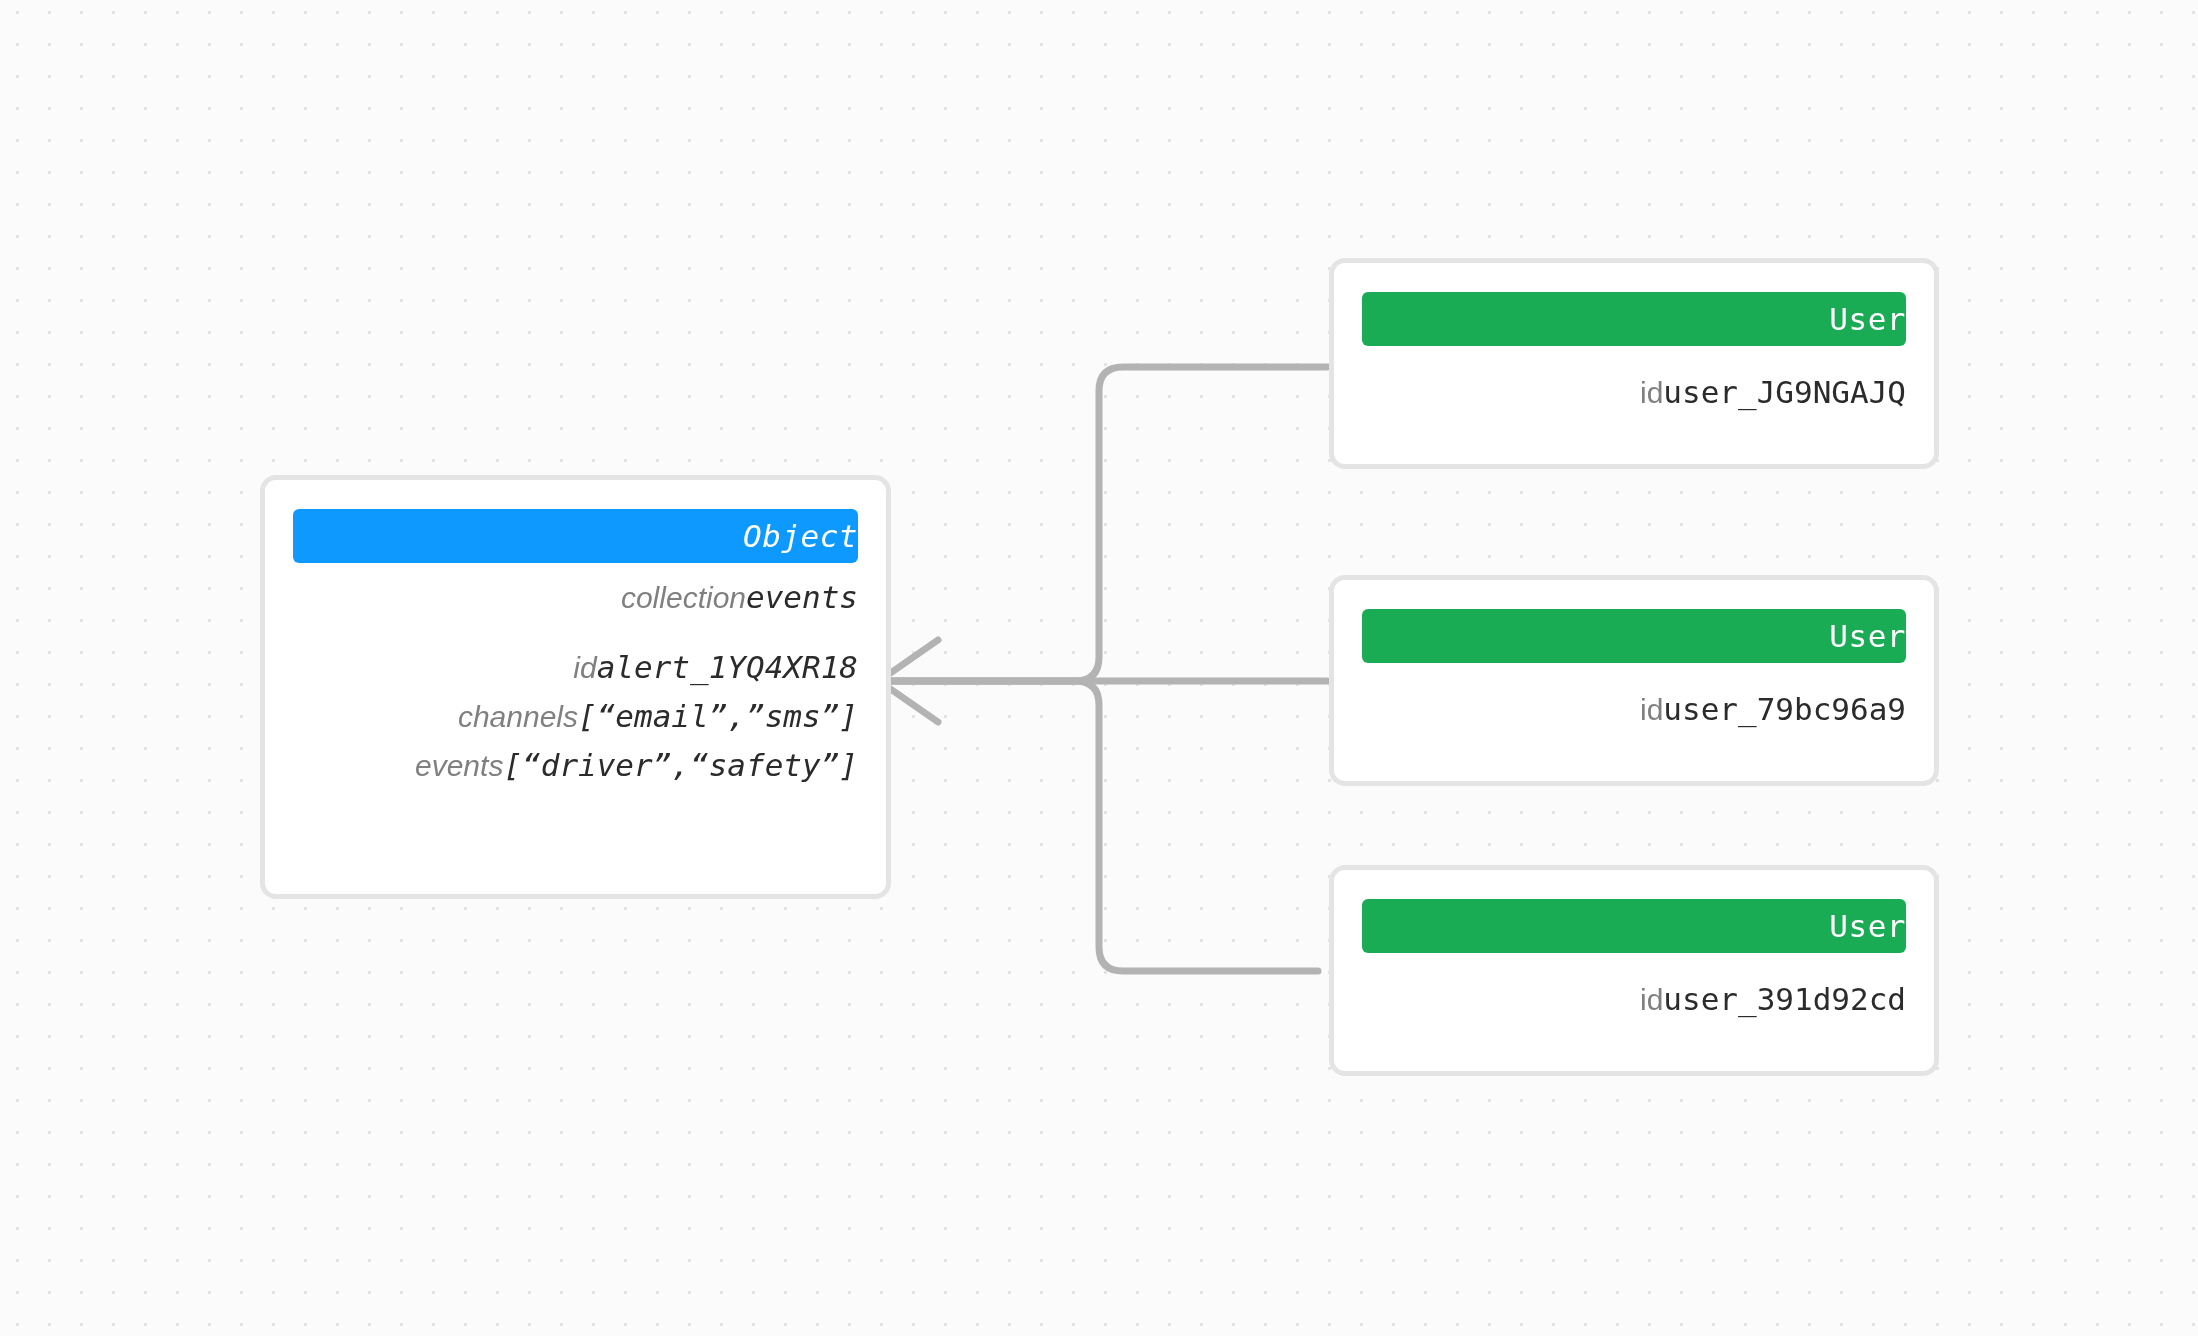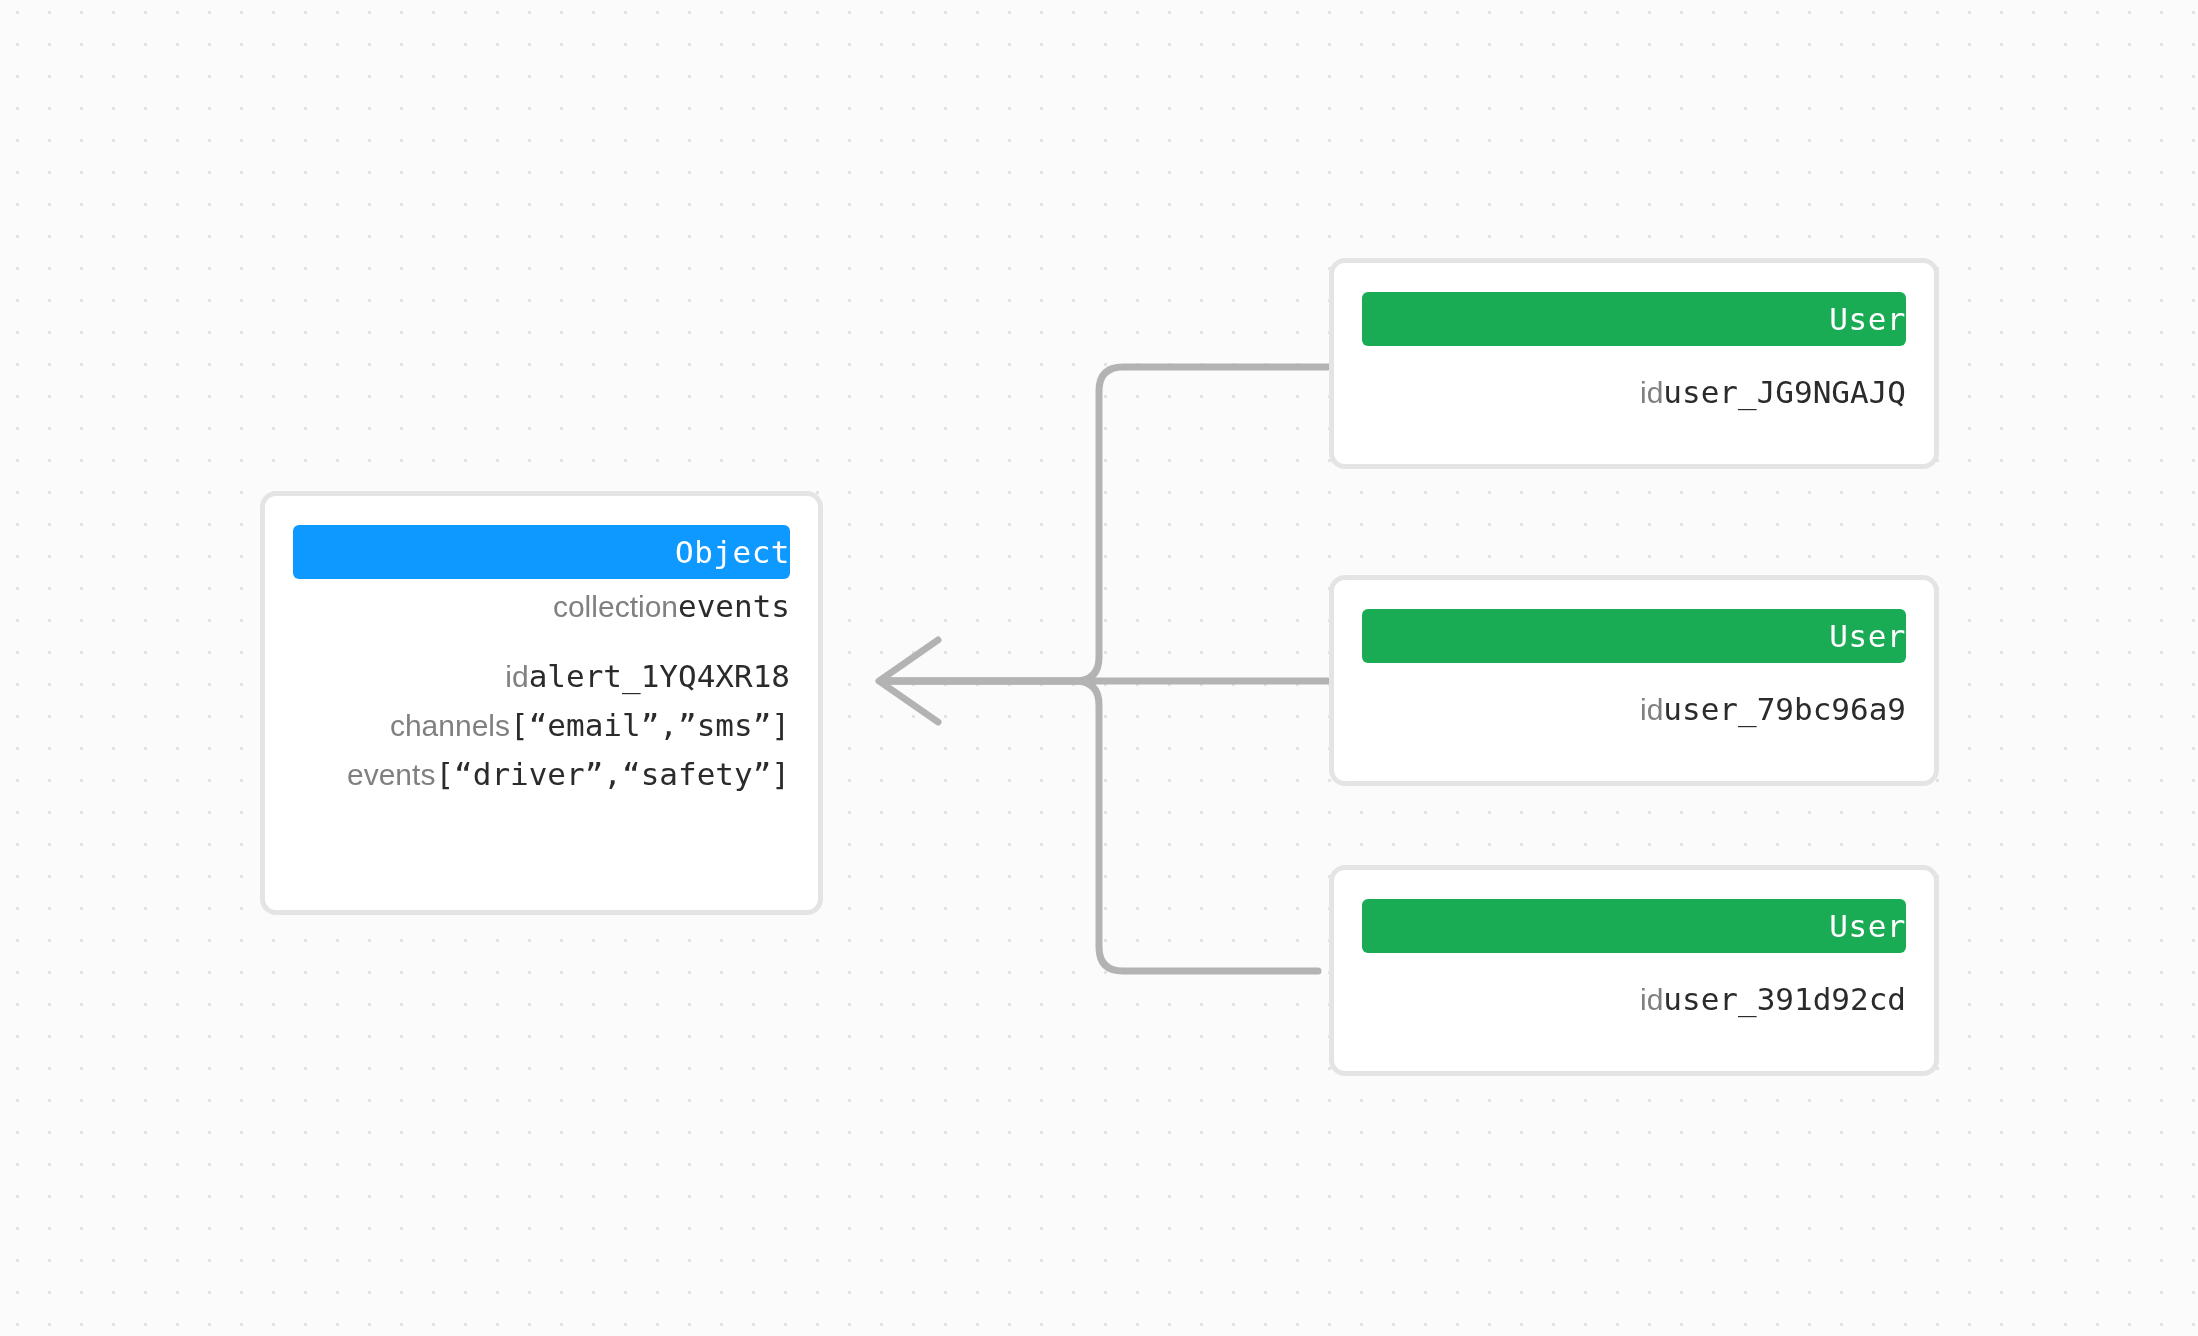--- a/index.html
+++ b/index.html
@@ -82,25 +82,26 @@
     font-family: "DejaVu Sans Mono", monospace;
     font-size: 31px;
     color: #2b2b2b;
     white-space: pre;
     text-align: right;
   }
 
   
   #object-card {
     left: 260px;
-    top: 491px;
-    width: 563px;
+    top: 475px;
+    width: 631px;
     height: 424px;
+    font-style: italic;
   }
-  #object-card .rows { padding-top: 9px; }
+  #object-card .rows { padding-top: 16px; }
 
   
   .user-card {
     left: 1329px;
     width: 610px;
     height: 211px;
   }
   .user-card .rows { padding-top: 28px; }
   #user-card-1 { top: 258px; }
   #user-card-2 { top: 575px; }

